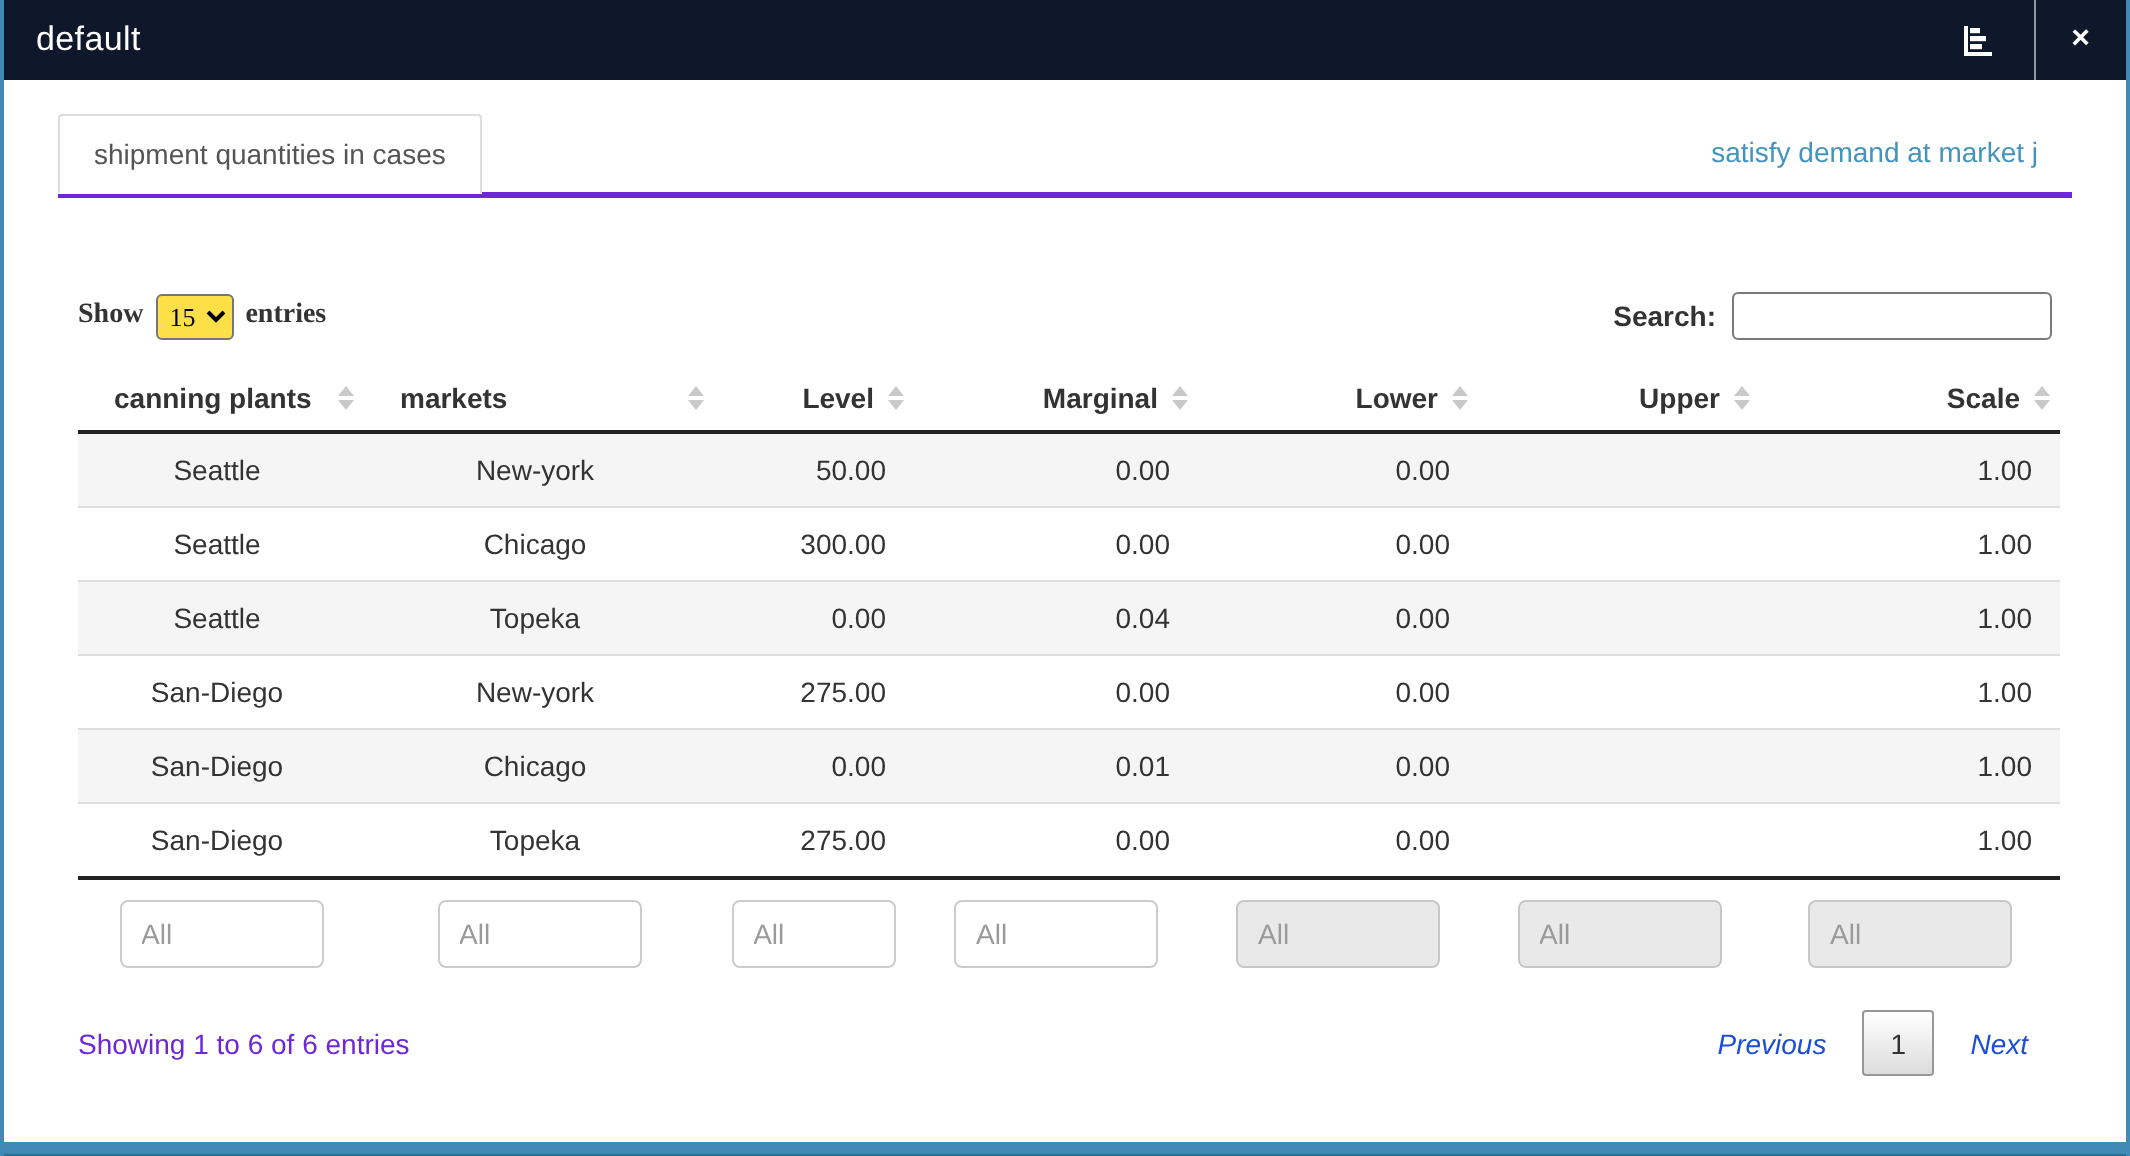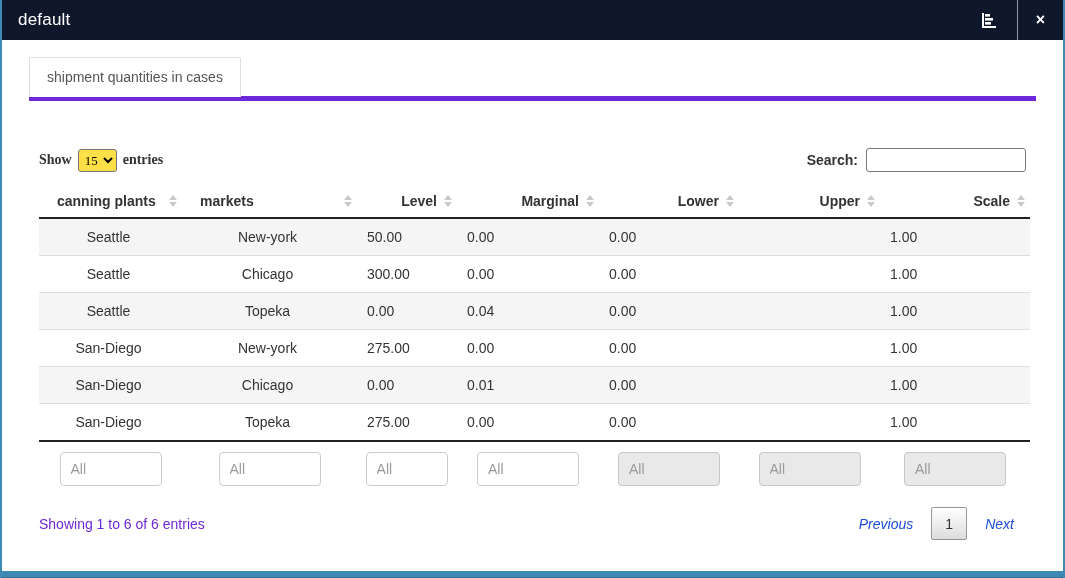--- a/index.html
+++ b/index.html
@@ -17,21 +17,21 @@
     height:40px; background:#0f172a; color:#fff;
     display:flex; align-items:center; padding:0 0 0 16px;
   }
   .titlebar .title { font-size:17px; letter-spacing:.2px; }
   .titlebar-actions { margin-left:auto; display:flex; align-items:center; height:100%; }
   .icon-btn { display:flex; align-items:center; justify-content:center; height:100%; padding:0 18px; cursor:pointer; }
   .tb-divider { width:1px; height:100%; background:rgba(255,255,255,.55); }
   .close-glyph { font-size:16px; font-weight:bold; line-height:1; }
 
   
-  .tab-row { margin:17px 27px 0 27px; border-bottom:5px solid #6d28d9; display:flex;justify-content:space-between; }
+  .tab-row { margin:17px 27px 0 27px; border-bottom:3px solid #6d28d9; display:flex;justify-content:space-between; }
   .tab { padding:11px 17px; font-size:14px; cursor:pointer; }
   .tab.active {
     background:#fff; color:#555; border:1px solid #ddd; border-bottom:1px solid #fff;
     margin-bottom:-1px; border-radius:2px 2px 0 0;
   }
   .tab.inactive { color:#4494bc; }
 
   
   .dt-wrap { padding:0 37px; }
   .toolbar { margin-top:47px; display:flex; align-items:center; }
@@ -61,21 +61,21 @@
 
   table.dt tbody td {
     padding:10px 14px 10px 10px; font-size:14px; color:#333;
     border-top:1px solid #ddd; white-space:nowrap; overflow:hidden;
   }
   table.dt tbody tr:first-child td { border-top:none; }
   table.dt tbody tr.odd  td { background:#f5f5f5; }
   table.dt tbody tr.even td { background:#fff; }
   table.dt tbody { border-bottom:2px solid #222; }
   table.dt td.al { text-align:center; }
-  table.dt td.ar { }
+  table.dt td.ar { text-align:right; }
 
   table.dt tfoot td { padding:10px 4px 6px 4px; text-align:center; border:none; }
   .col-filter {
     width:90%; max-width:102px; height:34px; border:1px solid #ccc; border-radius:4px;
     font-family:inherit; font-size:14px; padding:0 10px; color:#333; background:#fff;
   }
   .col-filter::placeholder { color:#9a9a9a; opacity:1; }
   .col-filter:disabled { background:#e9e9e9; border-color:#c7c7c7; }
 
   
@@ -112,20 +112,21 @@
       </span>
       <span class="tb-divider"></span>
       <span class="icon-btn">
         <span class="close-glyph">×</span>
       </span>
     </div>
   </div>
 
   <div class="tab-row">
     <div class="tab active">shipment quantities in cases</div>
+    <div class="tab inactive">satisfy demand at market j</div>
   </div>
 
   <div class="dt-wrap">
 
     <div class="toolbar">
       <div class="length-ctl">
         <span>Show</span>
         <select>
           <option>15</option>
         </select>

